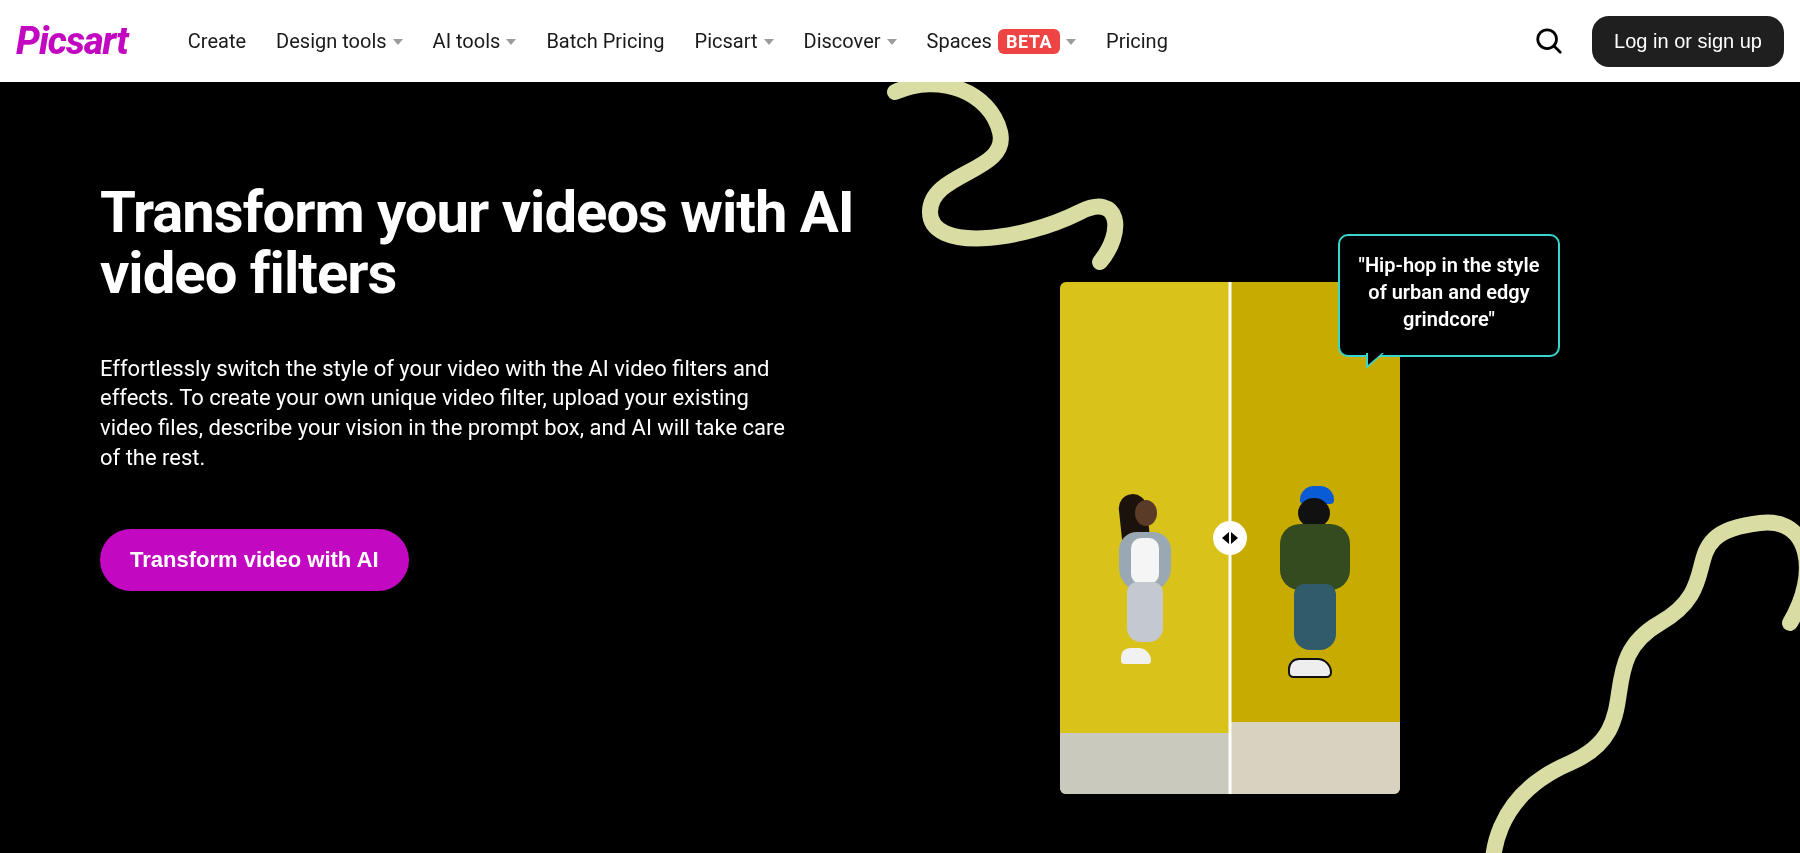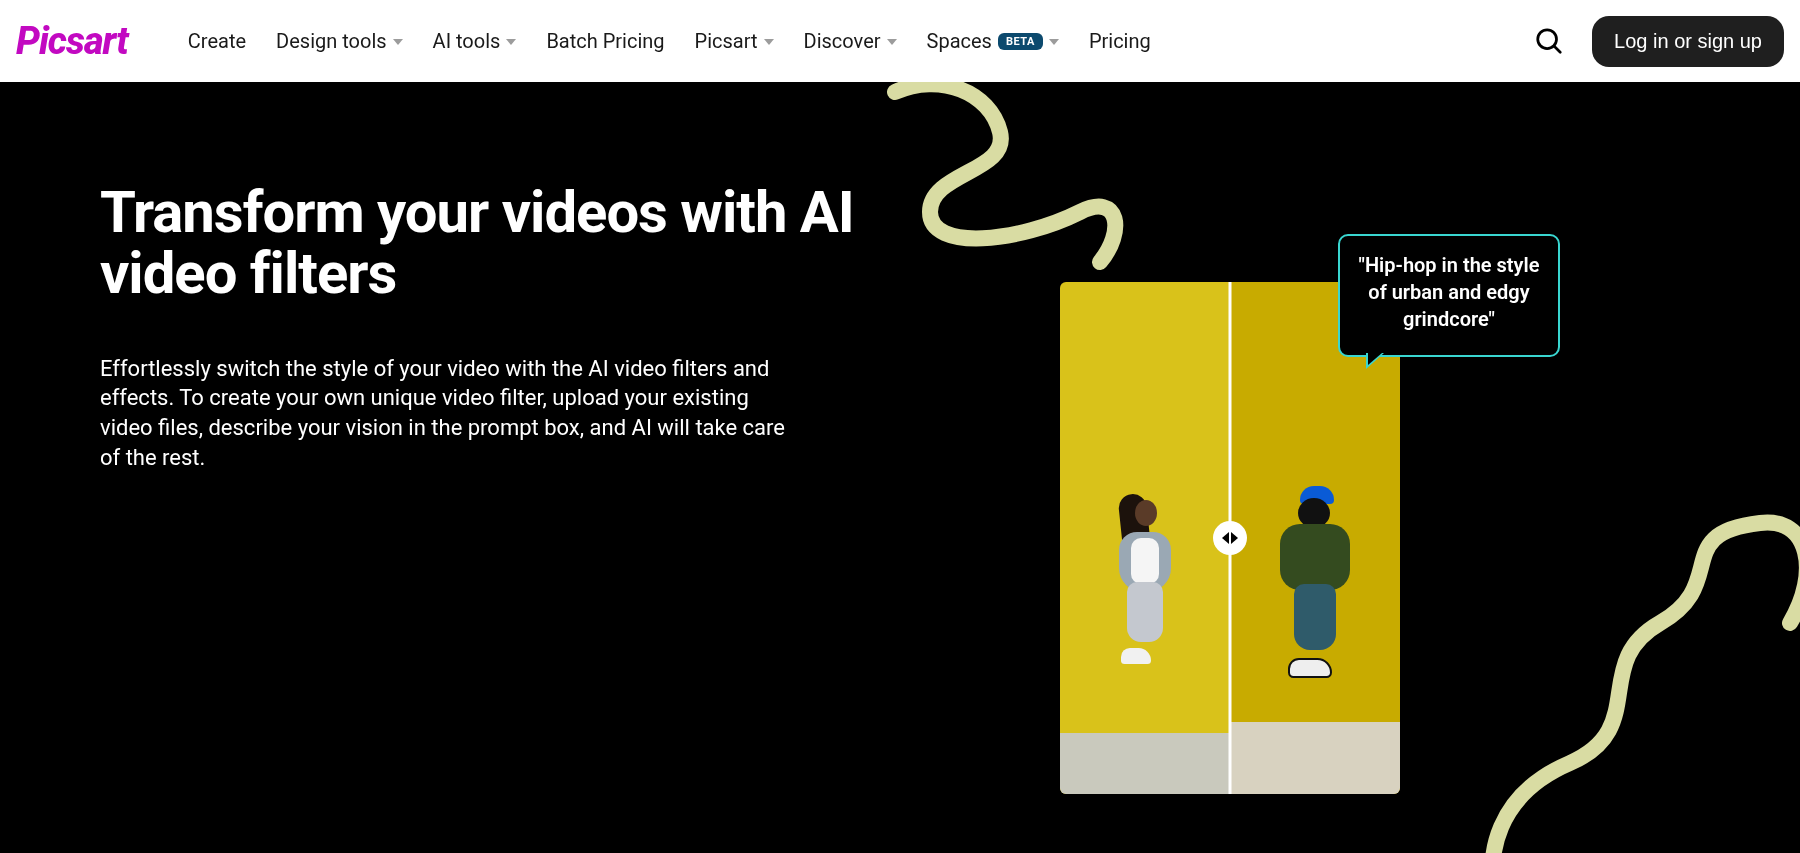--- a/index.html
+++ b/index.html
@@ -37,23 +37,23 @@
     white-space: nowrap;
   }
   .chev {
     width: 0; height: 0;
     border-left: 5px solid transparent;
     border-right: 5px solid transparent;
     border-top: 6px solid #9c9c9c;
     margin-top: 2px;
   }
   .beta-badge {
-    background: #0c4a6e;
-    color: #fff;
-    font-size: 11px;
+    background: #ef4444;
+    color: #fff;
+    font-size: 18px;
     font-weight: 700;
     padding: 2px 8px;
     border-radius: 6px;
     letter-spacing: 0.5px;
   }
   .header-right {
     display: flex;
     align-items: center;
     gap: 28px;
   }
@@ -271,20 +271,21 @@
     <path d="M15 30 C 60 10, 110 30, 120 70 C 130 110, 50 110, 50 150 C 50 190, 140 180, 200 150 C 240 130, 245 170, 220 200"></path>
   </svg>
 
   <svg class="squiggle sq-br" viewBox="0 0 380 420">
     <path d="M40 400 C 20 340, 40 280, 110 250 C 190 215, 130 150, 200 110 C 270 70, 210 20, 300 10 C 350 4, 360 60, 330 110"></path>
   </svg>
 
   <div class="hero-left">
     <h1 class="hero-title">Transform your videos with AI video filters</h1>
     <p class="hero-sub">Effortlessly switch the style of your video with the AI video filters and effects. To create your own unique video filter, upload your existing video files, describe your vision in the prompt box, and AI will take care of the rest.</p>
+    <button class="cta-btn">Transform video with AI</button>
   </div>
 
   <div class="compare">
     <div class="compare-inner">
       <div class="side side-left">
         <div class="bg"></div>
           <div class="floor"></div>
         <div class="body">
           <div class="hair"></div>
             <div class="head"></div>

